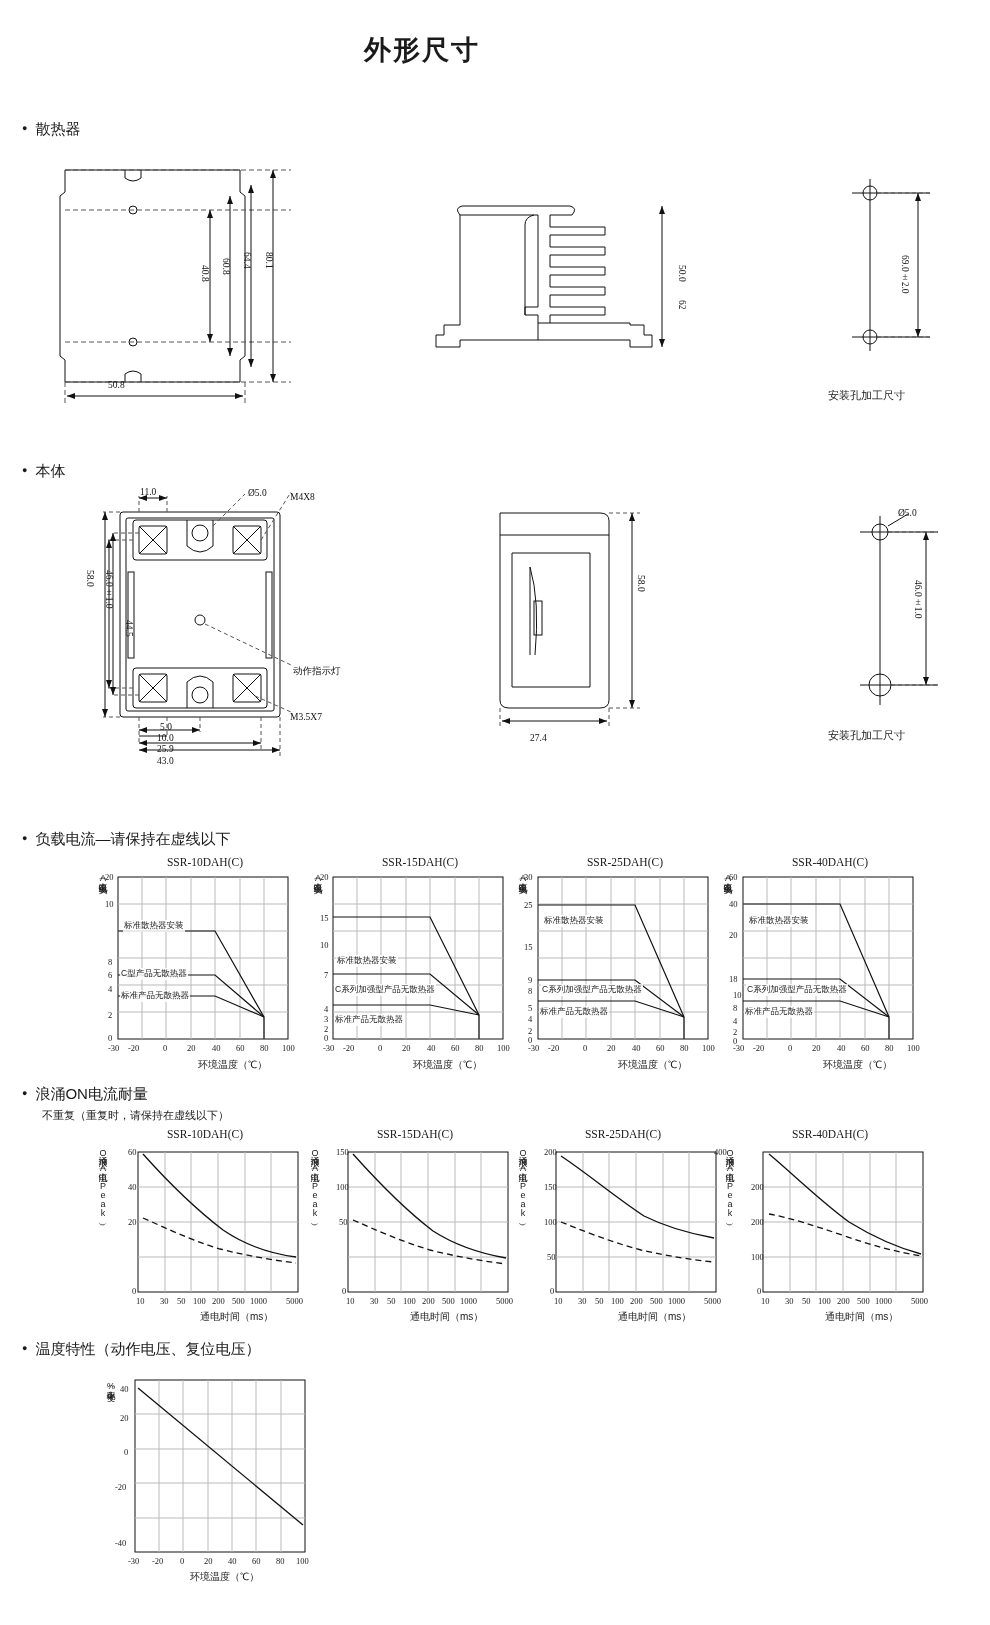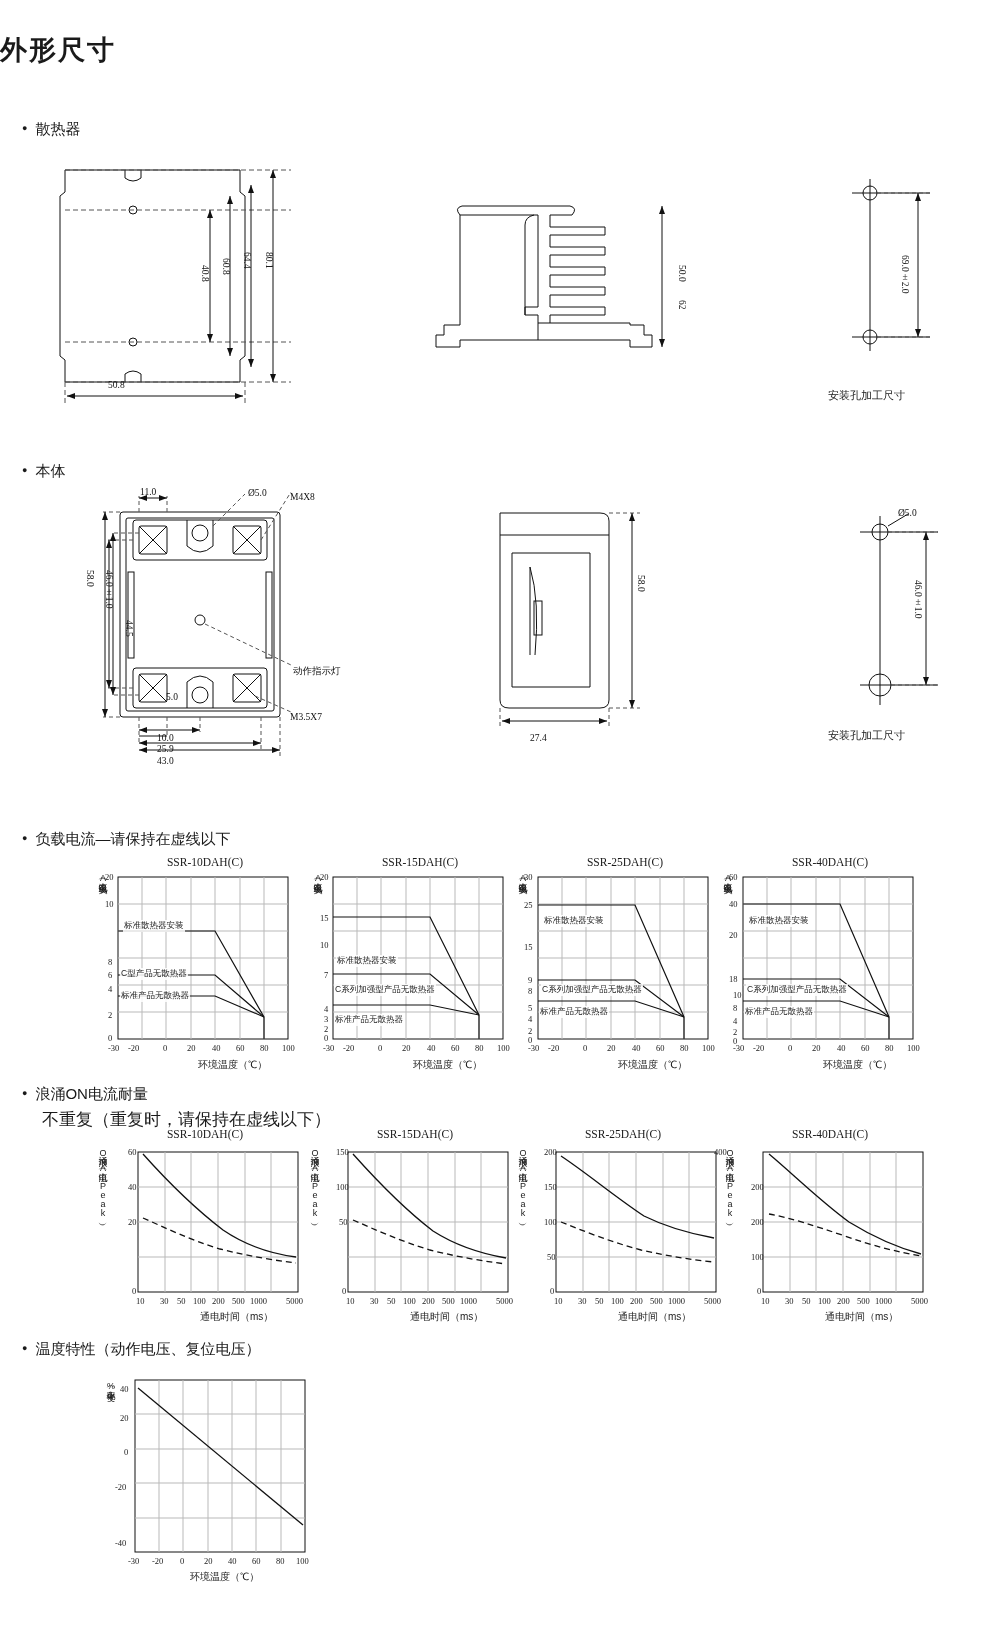--- a/index.html
+++ b/index.html
@@ -1,21 +1,21 @@
 <!DOCTYPE html>
 <html><head>
 <meta charset="utf-8">
 <style>
   html,body{margin:0;padding:0;background:#ffffff;}
   body{width:990px;height:1625px;position:relative;font-family:"Liberation Serif",serif;color:#1a1a1a;}
   .page{position:relative;width:990px;height:1625px;overflow:hidden;}
-  .title{position:absolute;top:32px;left:0;width:844px;font-size:27px;font-weight:bold;letter-spacing:2px;font-family:"Liberation Sans",sans-serif;}
+  .title{position:absolute;top:32px;left:0;width:844px;text-align:center;font-size:27px;font-weight:bold;letter-spacing:2px;font-family:"Liberation Sans",sans-serif;}
   .bullet{position:absolute;font-size:15px;font-family:"Liberation Sans",sans-serif;}
   .bullet::before{content:"\25CF";font-size:9px;position:relative;top:-3px;margin-right:8px;}
-  .sub{position:absolute;font-size:17px;font-family:"Liberation Sans",sans-serif;}
+  .sub{position:absolute;font-size:11px;font-family:"Liberation Sans",sans-serif;}
   .cap{position:absolute;font-size:11px;font-family:"Liberation Serif",serif;}
   .dim{position:absolute;font-size:9.5px;font-family:"Liberation Serif",serif;color:#111;}
   .vdim{position:absolute;font-size:9.5px;font-family:"Liberation Serif",serif;writing-mode:vertical-rl;text-orientation:mixed;}
   .chartTitle{position:absolute;font-size:11.5px;text-align:center;font-family:"Liberation Serif",serif;}
   .axlbl{position:absolute;font-size:8.5px;font-family:"Liberation Serif",serif;}
   .axname{position:absolute;font-size:10px;font-family:"Liberation Sans",sans-serif;}
   .vaxname{position:absolute;font-size:10px;font-family:"Liberation Sans",sans-serif;writing-mode:vertical-rl;text-orientation:upright;letter-spacing:-1px;}
   .curvelbl{position:absolute;font-size:8.5px;font-family:"Liberation Sans",sans-serif;background:rgba(255,255,255,0.85);padding:0 1px;}
   svg{position:absolute;overflow:visible;}
 </style>
@@ -184,21 +184,21 @@
     </g>
   </svg>
   <div class="dim" style="left:140px;top:487px;">11.0</div>
   <div class="dim" style="left:248px;top:488px;">Ø5.0</div>
   <div class="dim" style="left:290px;top:492px;">M4X8</div>
   <div class="dim" style="left:293px;top:665px;">动作指示灯</div>
   <div class="dim" style="left:290px;top:712px;">M3.5X7</div>
   <div class="vdim" style="left:85px;top:570px;">58.0</div>
   <div class="vdim" style="left:104px;top:570px;">46.0±1.0</div>
   <div class="vdim" style="left:124px;top:620px;">44.5</div>
-  <div class="dim" style="left:160px;top:692px;margin-left:6px;">5.0</div>
+  <div class="dim" style="left:160px;top:722px;">5.0</div>
   <div class="dim" style="left:157px;top:733px;">10.0</div>
   <div class="dim" style="left:157px;top:744px;">25.9</div>
   <div class="dim" style="left:157px;top:756px;">43.0</div>
 
   <svg style="left:490px;top:505px;" width="200" height="230">
     <g fill="none" stroke="#111" stroke-width="1">
       <path d="M10,8 L10,195 Q10,203 19,203 L110,203 Q119,203 119,195 L119,16 Q119,8 110,8 Z"></path>
       <path d="M10,30 L119,30"></path>
       <path d="M22,48 L100,48 L100,182 L22,182 Z"></path>
       <path d="M40,62 L40,150"></path>

